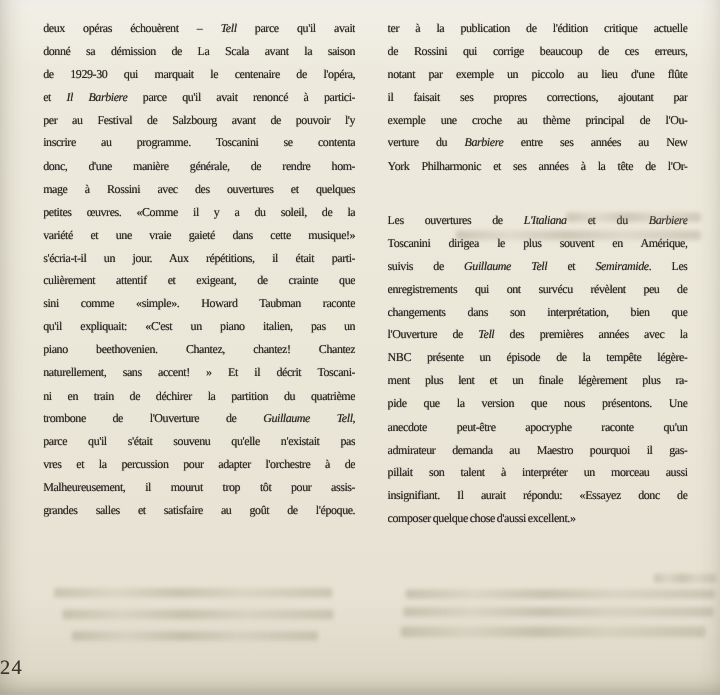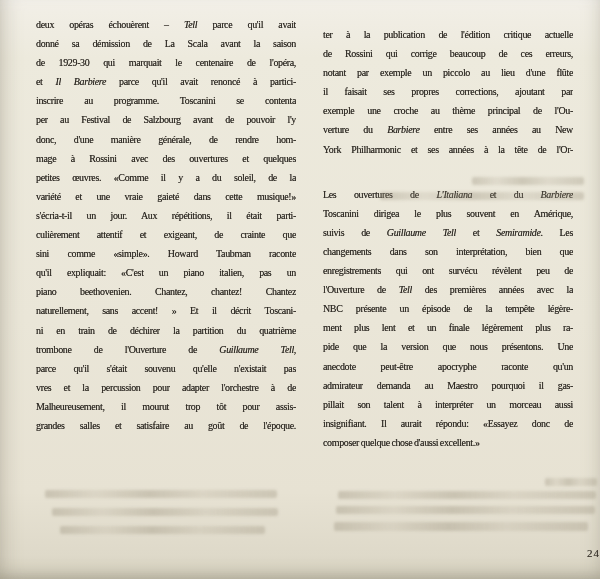--- a/index.html
+++ b/index.html
@@ -18,35 +18,35 @@
   .col {
     position:absolute;
     color:#2e2a24;
     font-size:10px;
     line-height:19.1px;
     letter-spacing:-0.35px;
     word-spacing:-0.6px;
     text-shadow:0 0 0.6px rgba(46,42,36,.72);
   }
   #col-left  { left:36px;  top:15px; width:260px; }
-  #col-right { left:323px; top:25px; width:250px; }
+  #col-right { left:323px; top:15px; width:250px; }
   .paragraph + .paragraph { margin-top:26px; }
   .line {
     height:19.1px;
     overflow:hidden;
     text-align:justify;
     text-align-last:justify;
   }
   .line.end { text-align-last:left; }
   .line em { font-style:italic; }
   .page-number {
     position:absolute;
     left:0; right:0; top:547px;
-    text-align:right;
-    font-size:11px;
+    text-align:left;
+    font-size:17px;
     letter-spacing:1px;
     color:#3a352d;
     text-shadow:0 0 0.5px rgba(58,53,45,.6);
   }
   .bleed {
     position:absolute;
     filter:blur(1.7px);
     background:linear-gradient(90deg,
       rgba(152,143,122,.50) 0%, rgba(173,164,144,.26) 22%,
       rgba(150,141,120,.48) 45%, rgba(170,161,141,.28) 68%,
@@ -59,22 +59,22 @@
 <body>
 
 <div class="page">
 
   <div id="col-left" class="col">
       <div class="paragraph">
         <div class="line"><span>deux opéras échouèrent – </span><em>Tell</em><span> parce qu'il avait</span></div>
         <div class="line"><span>donné sa démission de La Scala avant la saison</span></div>
         <div class="line"><span>de 1929-30 qui marquait le centenaire de l'opéra,</span></div>
         <div class="line"><span>et </span><em>Il Barbiere</em><span> parce qu'il avait renoncé à partici-</span></div>
+        <div class="line"><span>per au Festival de Salzbourg avant de pouvoir l'y</span></div>
         <div class="line"><span>inscrire au programme. Toscanini se contenta</span></div>
-        <div class="line"><span>per au Festival de Salzbourg avant de pouvoir l'y</span></div>
         <div class="line"><span>donc, d'une manière générale, de rendre hom-</span></div>
         <div class="line"><span>mage à Rossini avec des ouvertures et quelques</span></div>
         <div class="line"><span>petites œuvres. «Comme il y a du soleil, de la</span></div>
         <div class="line"><span>variété et une vraie gaieté dans cette musique!»</span></div>
         <div class="line"><span>s'écria-t-il un jour. Aux répétitions, il était parti-</span></div>
         <div class="line"><span>culièrement attentif et exigeant, de crainte que</span></div>
         <div class="line"><span>sini comme «simple». Howard Taubman raconte</span></div>
         <div class="line"><span>qu'il expliquait: «C'est un piano italien, pas un</span></div>
         <div class="line"><span>piano beethovenien. Chantez, chantez! Chantez</span></div>
         <div class="line"><span>naturellement, sans accent! » Et il décrit Toscani-</span></div>
@@ -94,22 +94,22 @@
         <div class="line"><span>notant par exemple un piccolo au lieu d'une flûte</span></div>
         <div class="line"><span>il faisait ses propres corrections, ajoutant par</span></div>
         <div class="line"><span>exemple une croche au thème principal de l'Ou-</span></div>
         <div class="line"><span>verture du </span><em>Barbiere</em><span> entre ses années au New</span></div>
         <div class="line"><span>York Philharmonic et ses années à la tête de l'Or-</span></div>
       </div>
       <div class="paragraph">
         <div class="line"><span>Les ouvertures de </span><em>L'Italiana</em><span> et du </span><em>Barbiere</em></div>
         <div class="line"><span>Toscanini dirigea le plus souvent en Amérique,</span></div>
         <div class="line"><span>suivis de </span><em>Guillaume Tell</em><span> et </span><em>Semiramide</em><span>. Les</span></div>
+        <div class="line"><span>enregistrements qui ont survécu révèlent peu de</span></div>
         <div class="line"><span>changements dans son interprétation, bien que</span></div>
-        <div class="line"><span>enregistrements qui ont survécu révèlent peu de</span></div>
         <div class="line"><span>l'Ouverture de </span><em>Tell</em><span> des premières années avec la</span></div>
         <div class="line"><span>NBC présente un épisode de la tempête légère-</span></div>
         <div class="line"><span>ment plus lent et un finale légèrement plus ra-</span></div>
         <div class="line"><span>pide que la version que nous présentons. Une</span></div>
         <div class="line"><span>anecdote peut-être apocryphe raconte qu'un</span></div>
         <div class="line"><span>admirateur demanda au Maestro pourquoi il gas-</span></div>
         <div class="line"><span>pillait son talent à interpréter un morceau aussi</span></div>
         <div class="line"><span>insignifiant. Il aurait répondu: «Essayez donc de</span></div>
         <div class="line end"><span>composer quelque chose d'aussi excellent.»</span></div>
       </div>

